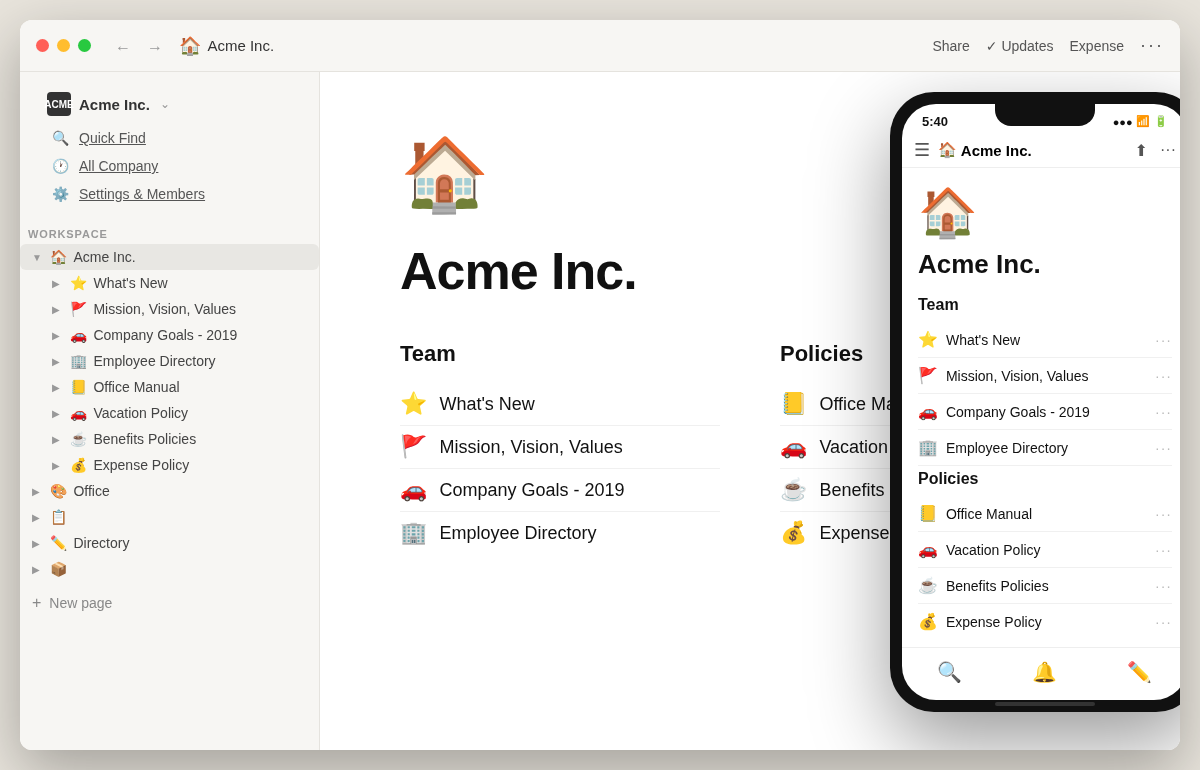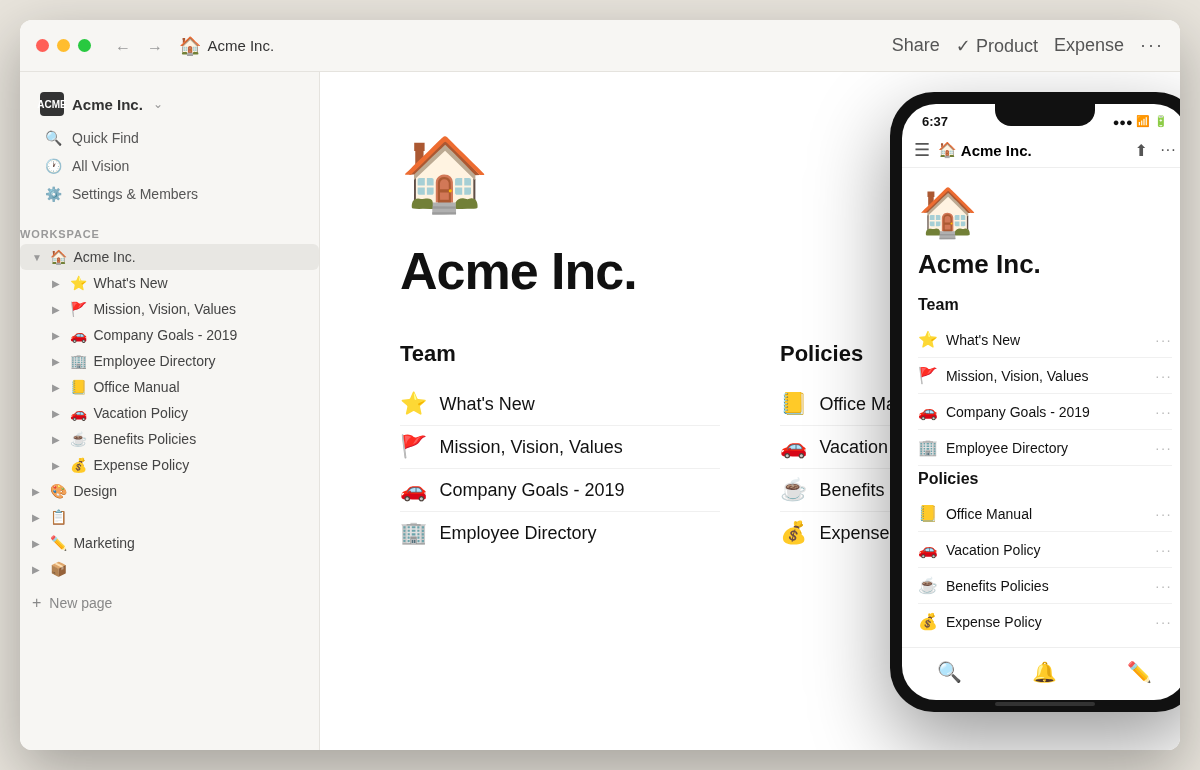--- a/index.html
+++ b/index.html
@@ -79,21 +79,21 @@
       color: #333;
     }
 
     .title-bar-actions {
       display: flex;
       align-items: center;
       gap: 16px;
       margin-left: auto;
     }
     .title-bar-actions .action-btn {
-      font-size: 18px;
+      font-size: 14px;
       color: #555;
       cursor: pointer;
     }
     .title-bar-more {
       font-size: 18px;
       color: #555;
       cursor: pointer;
       letter-spacing: 2px;
     }
 
@@ -109,21 +109,21 @@
       width: 300px;
       background: #f7f6f3;
       border-right: 1px solid #e5e3de;
       display: flex;
       flex-direction: column;
       flex-shrink: 0;
       overflow-y: auto;
     }
 
     .sidebar-top {
-      padding: 12px 16px 8px;
+      padding: 12px 23px 8px;
     }
 
     .workspace-header {
       display: flex;
       align-items: center;
       gap: 8px;
       padding: 8px 4px;
       cursor: pointer;
     }
     .workspace-logo {
@@ -153,28 +153,28 @@
       display: flex;
       align-items: center;
       gap: 8px;
       padding: 6px 8px;
       border-radius: 6px;
       cursor: pointer;
       font-size: 14px;
       color: #555;
     }
     .sidebar-item .item-icon { font-size: 14px; width: 20px; text-align: center; }
-    .sidebar-item .item-label { flex: 1; }
+    .sidebar-item .item-label { flex: 1; text-decoration: underline; }
 
     .sidebar-section-label {
       font-size: 11px;
       font-weight: 600;
       color: #999;
       letter-spacing: 0.08em;
-      padding: 12px 0 4px;
+      padding: 12px 8px 4px;
       text-transform: uppercase;
     }
 
     .sidebar-nav-item {
       display: flex;
       align-items: center;
       gap: 6px;
       padding: 5px 8px 5px 12px;
       border-radius: 6px;
       cursor: pointer;
@@ -435,21 +435,21 @@
     <div class="nav-arrows">
       <div class="nav-arrow">←</div>
       <div class="nav-arrow">→</div>
     </div>
     <div class="page-icon-title">
       <span class="emoji">🏠</span>
       <span class="title-text">Acme Inc.</span>
     </div>
     <div class="title-bar-actions">
       <span class="action-btn">Share</span>
-      <span class="action-btn">✓ <span>Product</span></span>
+      <span class="action-btn">✓ <span>Updates</span></span>
       <span class="action-btn">Expense</span>
       <span class="title-bar-more">···</span>
     </div>
   </div>
 
   <div class="main-content">
 
     <div class="sidebar">
       <div class="sidebar-top">
         <div class="workspace-header">
@@ -458,21 +458,21 @@
           <span class="workspace-chevron">⌄</span>
         </div>
 
         <div class="sidebar-item">
           <span class="item-icon">🔍</span>
           <span class="item-label">Quick Find</span>
         </div>
 
         <div class="sidebar-item">
           <span class="item-icon">🕐</span>
-          <span class="item-label">All Vision</span>
+          <span class="item-label">All Company</span>
         </div>
 
         <div class="sidebar-item">
           <span class="item-icon">⚙️</span>
           <span class="item-label">Settings &amp; Members</span>
         </div>
       </div>
 
       <div class="sidebar-section-label">WORKSPACE</div>
 
@@ -519,30 +519,30 @@
       </div>
       <div class="sidebar-child-item">
         <span class="expand-arrow">▶</span>
         <span class="item-emoji">💰</span>
         <span class="item-text">Expense Policy</span>
       </div>
 
       <div class="sidebar-nav-item">
         <span class="expand-arrow">▶</span>
         <span class="item-emoji">🎨</span>
-        <span class="item-text">Design</span>
+        <span class="item-text">Office</span>
       </div>
       <div class="sidebar-nav-item">
         <span class="expand-arrow">▶</span>
         <span class="item-emoji">📋</span>
       </div>
       <div class="sidebar-nav-item">
         <span class="expand-arrow">▶</span>
         <span class="item-emoji">✏️</span>
-        <span class="item-text">Marketing</span>
+        <span class="item-text">Directory</span>
       </div>
       <div class="sidebar-nav-item">
         <span class="expand-arrow">▶</span>
         <span class="item-emoji">📦</span>
       </div>
 
       <div class="sidebar-add-page">
         <span style="font-size:16px; font-weight:300;">+</span>
         <span>New page</span>
       </div>
@@ -593,21 +593,21 @@
           </div>
         </div>
       </div>
 
       <div class="phone-mockup">
         <div class="phone-frame">
           <div class="phone-notch"></div>
           <div class="phone-screen">
 
             <div class="phone-status-bar">
-              <span>6:37</span>
+              <span>5:40</span>
               <div class="phone-status-icons">
                 <span>●●●</span>
                 <span>📶</span>
                 <span>🔋</span>
               </div>
             </div>
 
             <div class="phone-nav-bar">
               <span class="menu-icon">☰</span>
               <div class="phone-nav-title">

